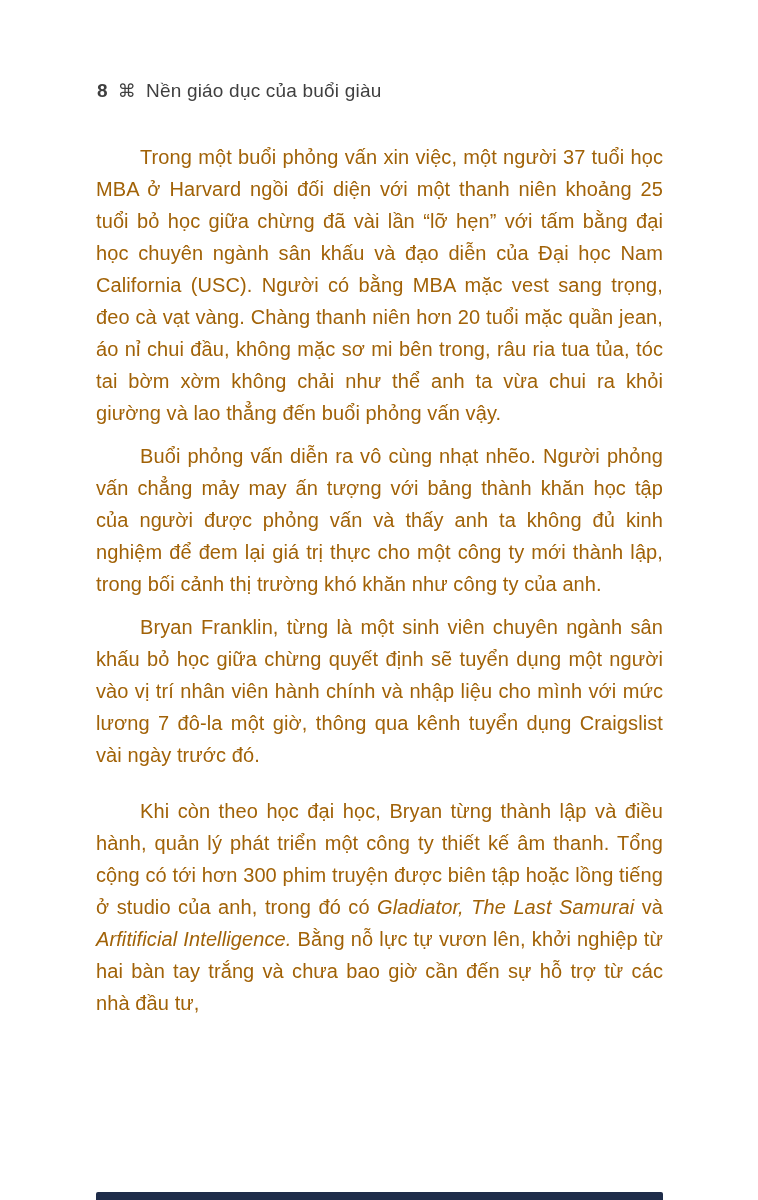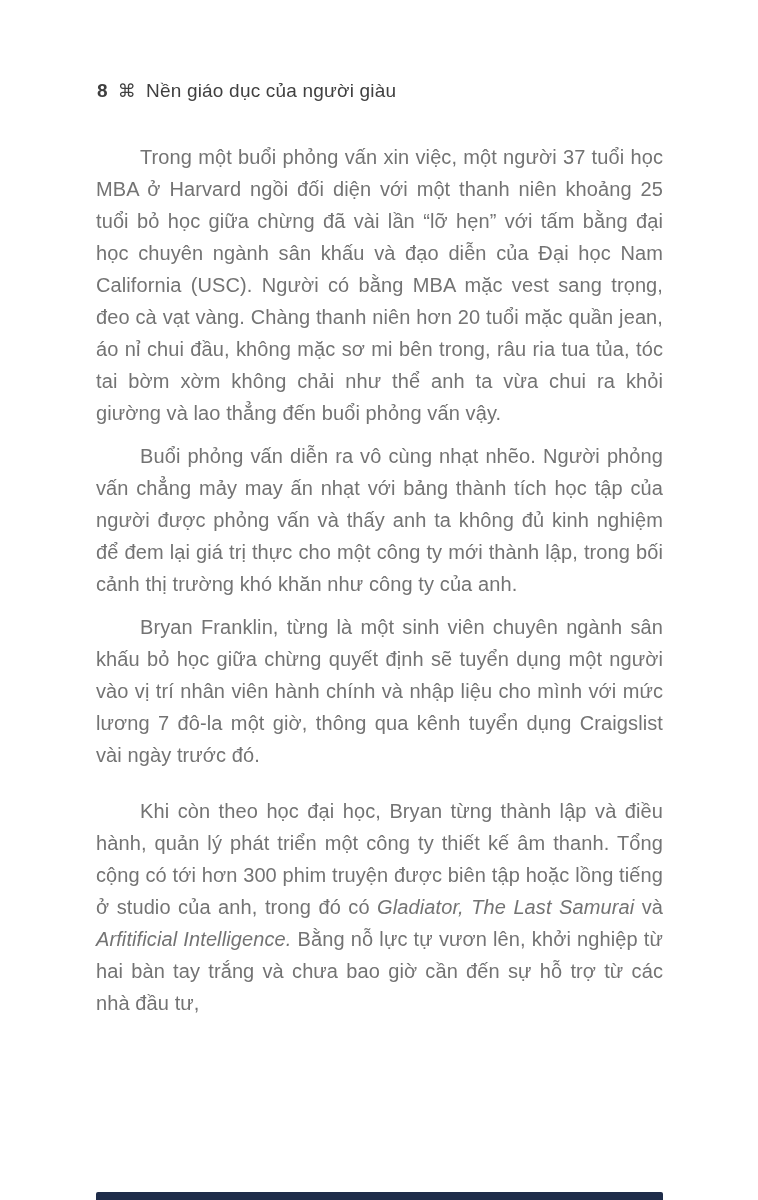--- a/index.html
+++ b/index.html
@@ -72,25 +72,25 @@
   }
 </style>
 </head>
 <body>
 
 <div class="page" style="background: rgb(255, 255, 255);">
 
   <div class="running-header">
     <span class="pagenum">8</span>
     <span class="cmd">⌘</span>
-    <span class="title">Nền giáo dục của người giàu</span>
+    <span class="title">Nền giáo dục của buổi giàu</span>
   </div>
 
-  <div class="body-text" style="color: #737373;">
+  <div class="body-text" style="color: #a16207;">
       <p><span>Trong một buổi phỏng vấn xin việc, một người 37 tuổi học MBA ở Harvard ngồi đối diện với một thanh niên khoảng 25 tuổi bỏ học giữa chừng đã vài lần “lỡ hẹn” với tấm bằng đại học chuyên ngành sân khấu và đạo diễn của Đại học Nam California (USC). Người có bằng MBA mặc vest sang trọng, đeo cà vạt vàng. Chàng thanh niên hơn 20 tuổi mặc quần jean, áo nỉ chui đầu, không mặc sơ mi bên trong, râu ria tua tủa, tóc tai bờm xờm không chải như thể anh ta vừa chui ra khỏi giường và lao thẳng đến buổi phỏng vấn vậy.</span></p>
-      <p><span>Buổi phỏng vấn diễn ra vô cùng nhạt nhẽo. Người phỏng vấn chẳng mảy may ấn nhạt với bảng thành tích học tập của người được phỏng vấn và thấy anh ta không đủ kinh nghiệm để đem lại giá trị thực cho một công ty mới thành lập, trong bối cảnh thị trường khó khăn như công ty của anh.</span></p>
+      <p><span>Buổi phỏng vấn diễn ra vô cùng nhạt nhẽo. Người phỏng vấn chẳng mảy may ấn tượng với bảng thành khăn học tập của người được phỏng vấn và thấy anh ta không đủ kinh nghiệm để đem lại giá trị thực cho một công ty mới thành lập, trong bối cảnh thị trường khó khăn như công ty của anh.</span></p>
       <p><span>Bryan Franklin, từng là một sinh viên chuyên ngành sân khấu bỏ học giữa chừng quyết định sẽ tuyển dụng một người vào vị trí nhân viên hành chính và nhập liệu cho mình với mức lương 7 đô-la một giờ, thông qua kênh tuyển dụng Craigslist vài ngày trước đó.</span></p>
       <p><span>Khi còn theo học đại học, Bryan từng thành lập và điều hành, quản lý phát triển một công ty thiết kế âm thanh. Tổng cộng có tới hơn 300 phim truyện được biên tập hoặc lồng tiếng ở studio của anh, trong đó có </span><span class="i">Gladiator, The Last Samurai</span><span> và </span><span class="i">Arfitificial Intelligence.</span><span> Bằng nỗ lực tự vươn lên, khởi nghiệp từ hai bàn tay trắng và chưa bao giờ cần đến sự hỗ trợ từ các nhà đầu tư,</span></p>
     </div>
 
   <div class="bottom-bar" style="background: rgb(30, 44, 73);"></div>
 
 </div>
 
 </body></html>

